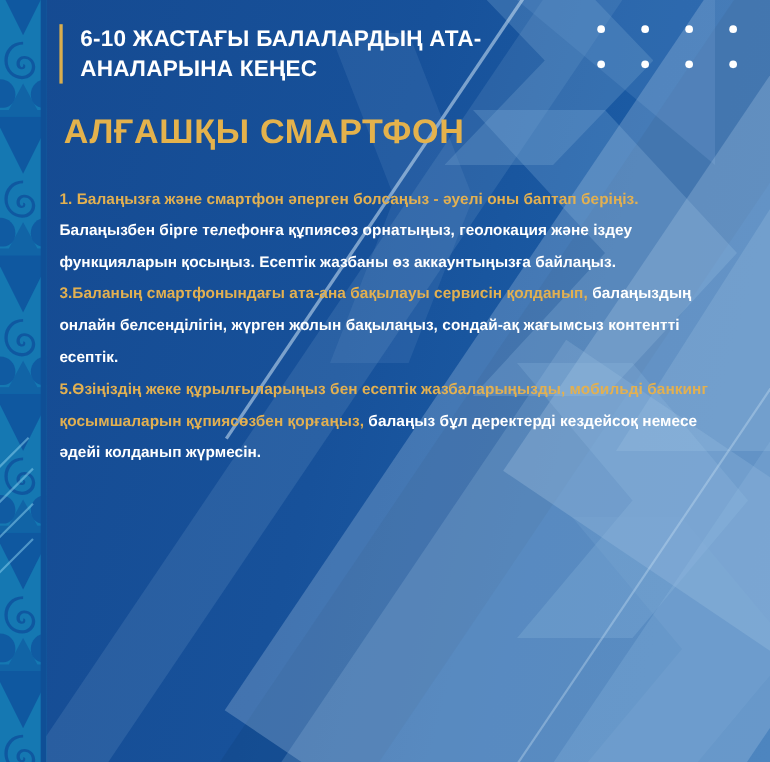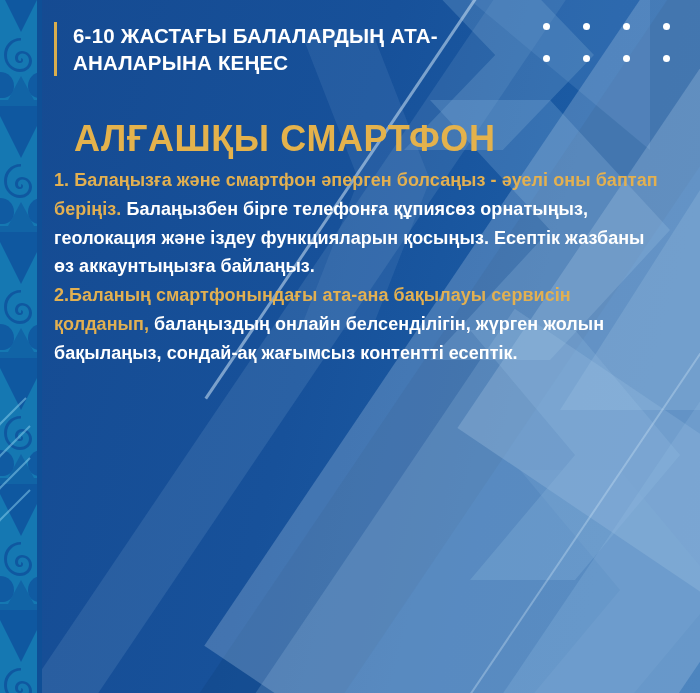--- a/index.html
+++ b/index.html
@@ -181,33 +181,33 @@
     color: #ffffff;
     font-size: 20.5px;
     font-weight: bold;
     line-height: 1.32;
     letter-spacing: 0.2px;
   }
   .headline {
     position: absolute;
     top: 103px;
     left: 58px;
-    margin: 16px;
+    margin: 0;
     color: #e4b24c;
-    font-size: 36px;
+    font-size: 31px;
     font-weight: bold;
     letter-spacing: 0.6px;
     line-height: 1.1;
   }
   .body {
     position: absolute;
     top: 166px;
     left: 54px;
     width: 606px;
-    font-size: 18px;
+    font-size: 14px;
     font-weight: bold;
     line-height: 28.8px;
     color: #ffffff;
     letter-spacing: 0.05px;
   }
   .body p {
     margin: 0;
   }
   .g { color: #e2b051; }
   .w { color: #ffffff; }
@@ -290,21 +290,24 @@
 
     <h2 class="headline">АЛҒАШҚЫ СМАРТФОН</h2>
 
     <div class="body">
 
       <p>
         <span class="g">1. Балаңызға және смартфон әперген болсаңыз - әуелі оны баптап беріңіз.</span><span class="w"> Балаңызбен бірге телефонға құпиясөз орнатыңыз, геолокация және іздеу функцияларын қосыңыз. Есептік жазбаны өз аккаунтыңызға байлаңыз.</span>
       </p>
 
       <p>
-        <span class="g">2.Баланың смартфонындағы ата-ана бақылауы сервисін қолданып,</span><span class="w"> балаңыздың онлайн белсенділігін, жүрген жолын бақылаңыз, сондай-ақ жағымсыз контентті есептік.</span>
+        <span class="g">3.Баланың смартфонындағы ата-ана бақылауы сервисін қолданып,</span><span class="w"> балаңыздың онлайн белсенділігін, жүрген жолын бақылаңыз, сондай-ақ жағымсыз контентті есептік.</span>
       </p>
 
 
 
+      <p>
+        <span class="g">5.Өзіңіздің жеке құрылғыларыңыз бен есептік жазбаларыңызды, мобильді банкинг қосымшаларын құпиясөзбен қорғаңыз,</span><span class="w"> балаңыз бұл деректерді кездейсоқ немесе әдейі колданып жүрмесін.</span>
+      </p>
 
     </div>
   </div>
 </div>
 
 </body></html>

